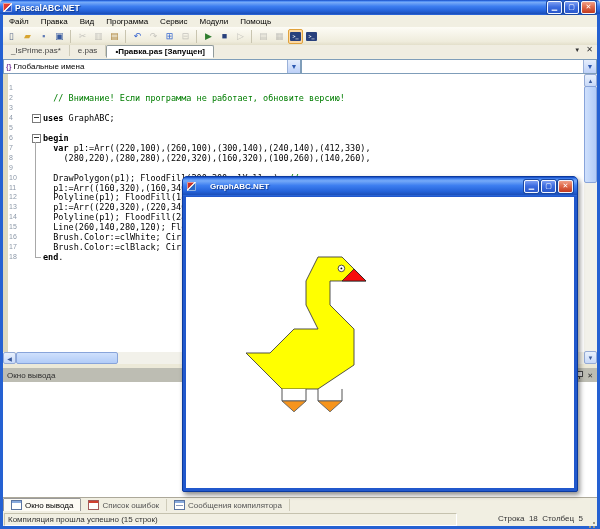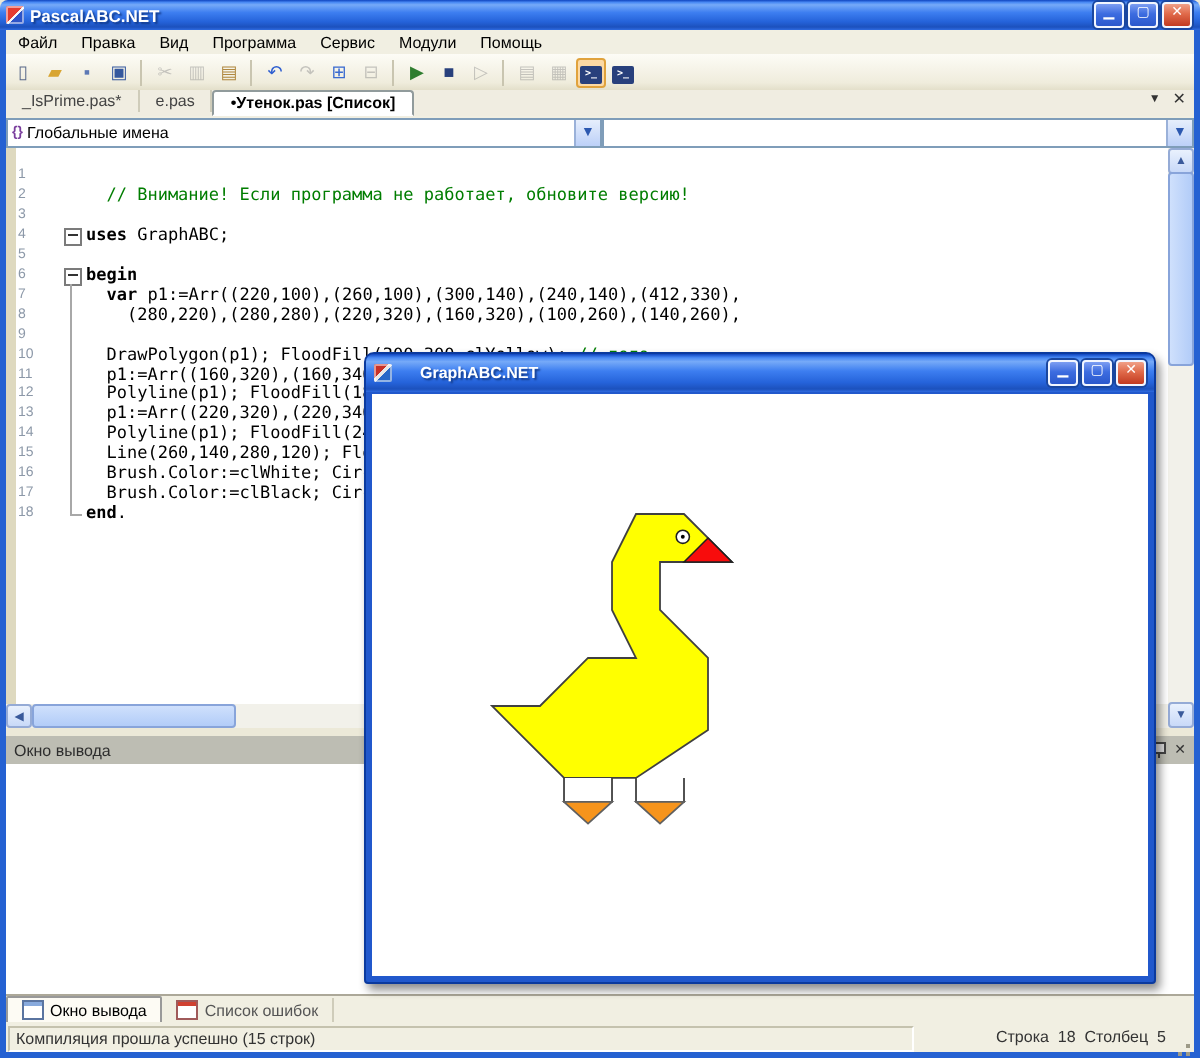--- a/index.html
+++ b/index.html
@@ -210,21 +210,21 @@
       <div class="tb-btn pressed">
         <span class="tb-glyph"><span class="console-chip">&gt;_</span></span>
       </div>
       <div class="tb-btn">
         <span class="tb-glyph"><span class="console-chip">&gt;_</span></span>
       </div>
     </div>
   <div class="tabbar" id="tabbar">
       <div class="tab">_IsPrime.pas*</div>
       <div class="tab">e.pas</div>
-      <div class="tab active">•Утенок.pas [Список]</div>
+      <div class="tab active">•Правка.pas [Запущен]</div>
       <div class="tab-controls">
         <span style="font-size: 6px;">▼</span>
         <span>✕</span>
       </div>
     </div>
 
   <div class="comborow">
     <div class="combo" style="left:0;width:296px;">
       <span class="cicon">{}</span>
       <span class="cval">Глобальные имена</span>
@@ -305,20 +305,24 @@
 
   <div class="bottom-tabbar" id="bottomtabs">
       <div class="btab active">
         <span class="bt-icon output-window-icon"></span>
         <span>Окно вывода</span>
       </div>
       <div class="btab">
         <span class="bt-icon error-list-icon"></span>
         <span>Список ошибок</span>
       </div>
+      <div class="btab">
+        <span class="bt-icon compiler-messages-icon"></span>
+        <span>Сообщения компилятора</span>
+      </div>
     </div>
 
   <div class="statusbar">
     <span class="st-msg">Компиляция прошла успешно (15 строк)</span>
     <span class="st-pos"><span>Строка</span>  <span>18</span>  <span>Столбец</span>  <span>5</span></span>
     <span class="grip"></span>
   </div>
 
   <div class="graphwin">
     <div class="gtitle">

